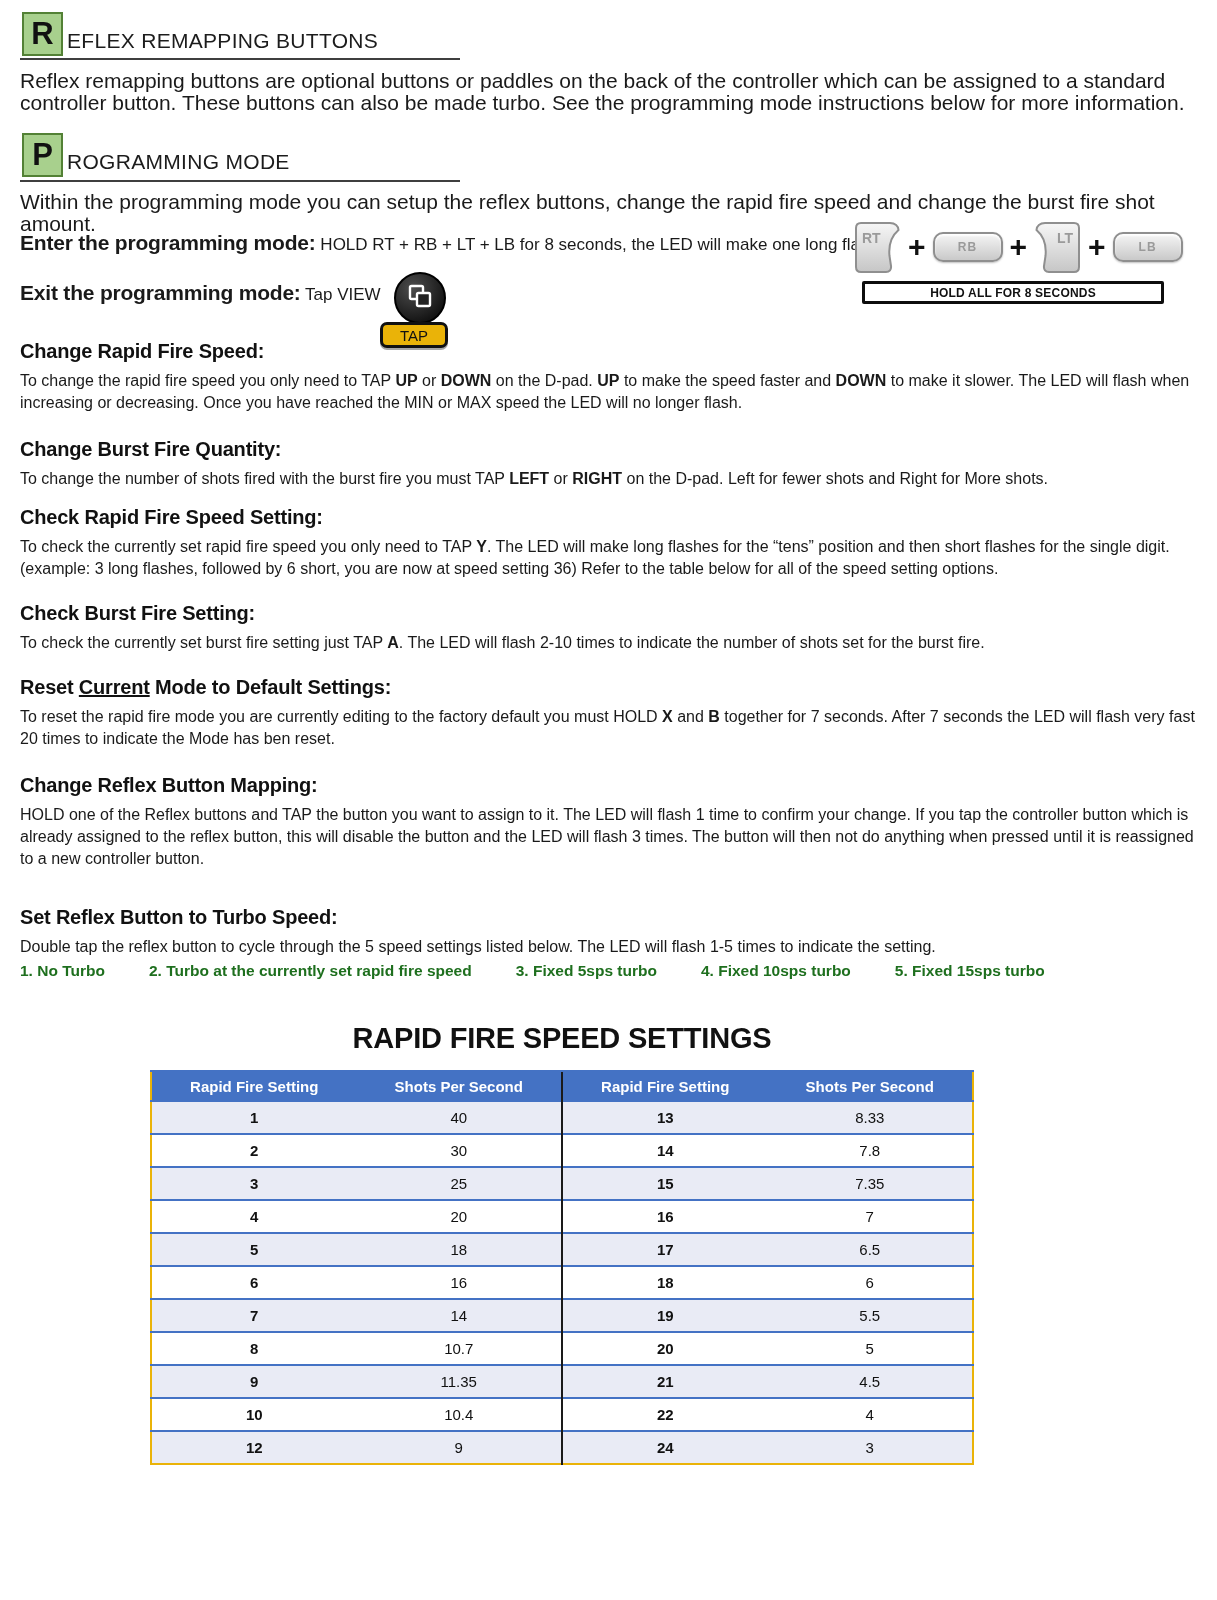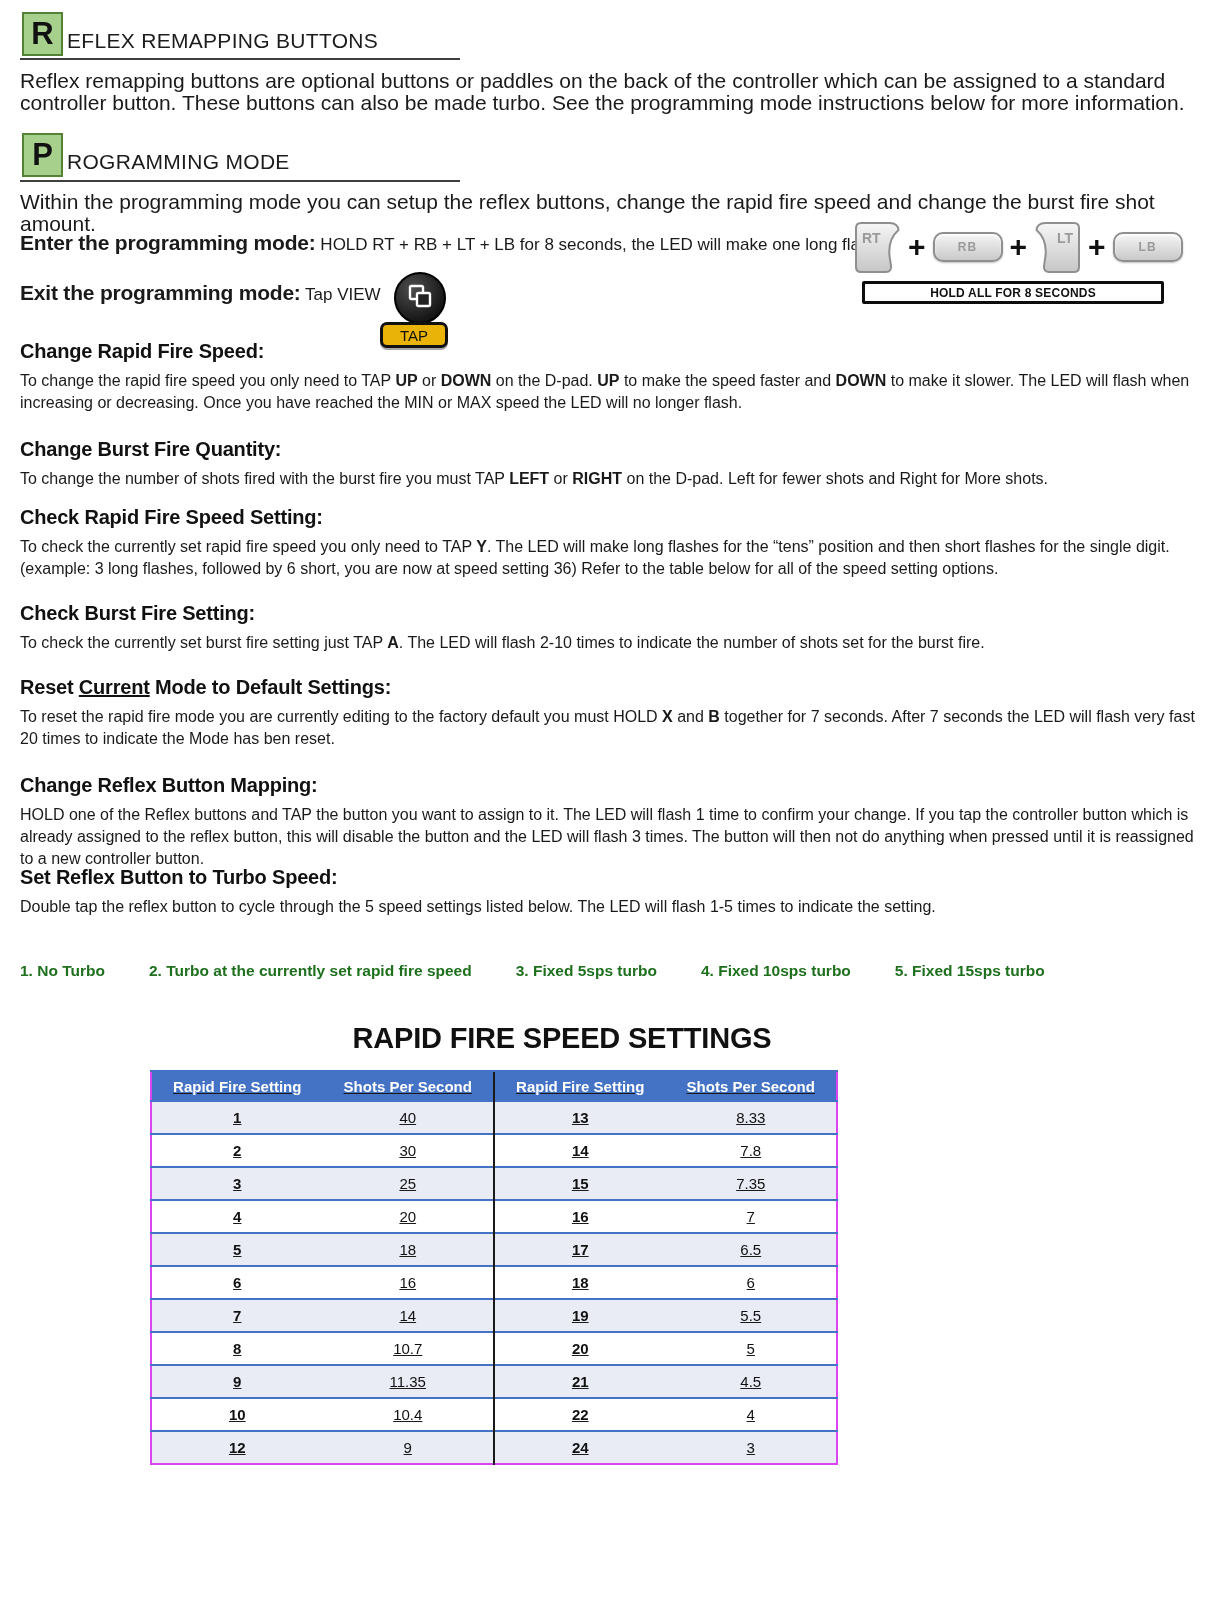--- a/index.html
+++ b/index.html
@@ -57,21 +57,21 @@
   .sec-head{font-size:20px;font-weight:700;color:#111;margin-bottom:7px;letter-spacing:-0.2px;}
   .sec-body{font-size:16px;line-height:22px;}
 
   
   #turbo{left:20px;top:962px;width:1185px;display:flex;gap:44px;white-space:nowrap;}
   .turbo-item{font-size:15.5px;font-weight:700;color:#1e6f1e;}
 
   
   #tablewrap{left:150px;top:1022px;width:824px;}
   .table-title{text-align:center;font-size:29px;font-weight:700;color:#111;margin-bottom:15px;letter-spacing:-0.2px;}
-  table.speed{border-collapse:collapse;width:688px;border:2px solid #d946ef;table-layout:fixed;text-decoration:underline;}
+  table.speed{border-collapse:collapse;width:824px;border:2px solid #eab308;table-layout:fixed;}
   table.speed th{background:#4472C4;color:#ffffff;font-size:15px;font-weight:700;
                  height:26px;text-align:center;border-top:2px solid #4472C4;}
   table.speed td{font-size:15px;height:29px;text-align:center;border-top:2px solid #4472C4;color:#111;}
   table.speed td.setting{font-weight:700;}
   table.speed tbody tr:nth-child(odd) td{background:#E9EBF5;}
   table.speed .divider{border-left:2px solid #1a1a1a;}
 </style>
 </head>
 <body>
 
@@ -165,21 +165,21 @@
   <div class="abs section" style="left:20px;top:676px;">
     <div class="sec-head"><span>Reset </span><span class="u">Current</span><span> Mode to Default Settings:</span></div>
     <div class="sec-body"><span>To reset the rapid fire mode you are currently editing to the factory default you must HOLD </span><span class="b">X</span><span> and </span><span class="b">B</span><span> together for 7 seconds. After 7 seconds the LED will flash very fast 20 times to indicate the Mode has ben reset.</span></div>
   </div>
 
   <div class="abs section" style="left:20px;top:774px;">
     <div class="sec-head"><span>Change Reflex Button Mapping:</span></div>
     <div class="sec-body"><span>HOLD one of the Reflex buttons and TAP the button you want to assign to it.  The LED will flash 1 time to confirm your change. If you tap the controller button which is already assigned to the reflex button, this will disable the button and the LED will flash 3 times. The button will then not do anything when pressed until it is reassigned to a new controller button.</span></div>
   </div>
 
-  <div class="abs section" style="left:20px;top:866px;">
+  <div class="abs section" style="left:20px;top:906px;">
     <div class="sec-head"><span>Set Reflex Button to Turbo Speed:</span></div>
     <div class="sec-body"><span>Double tap the reflex button to cycle through the 5 speed settings listed below. The LED will flash 1-5 times to indicate the setting.</span></div>
   </div>
 
   <div class="abs" id="turbo">
     <span class="turbo-item">1. No Turbo</span>
     <span class="turbo-item">2. Turbo at the currently set rapid fire speed</span>
     <span class="turbo-item">3. Fixed 5sps turbo</span>
     <span class="turbo-item">4. Fixed 10sps turbo</span>
     <span class="turbo-item">5. Fixed 15sps turbo</span>

